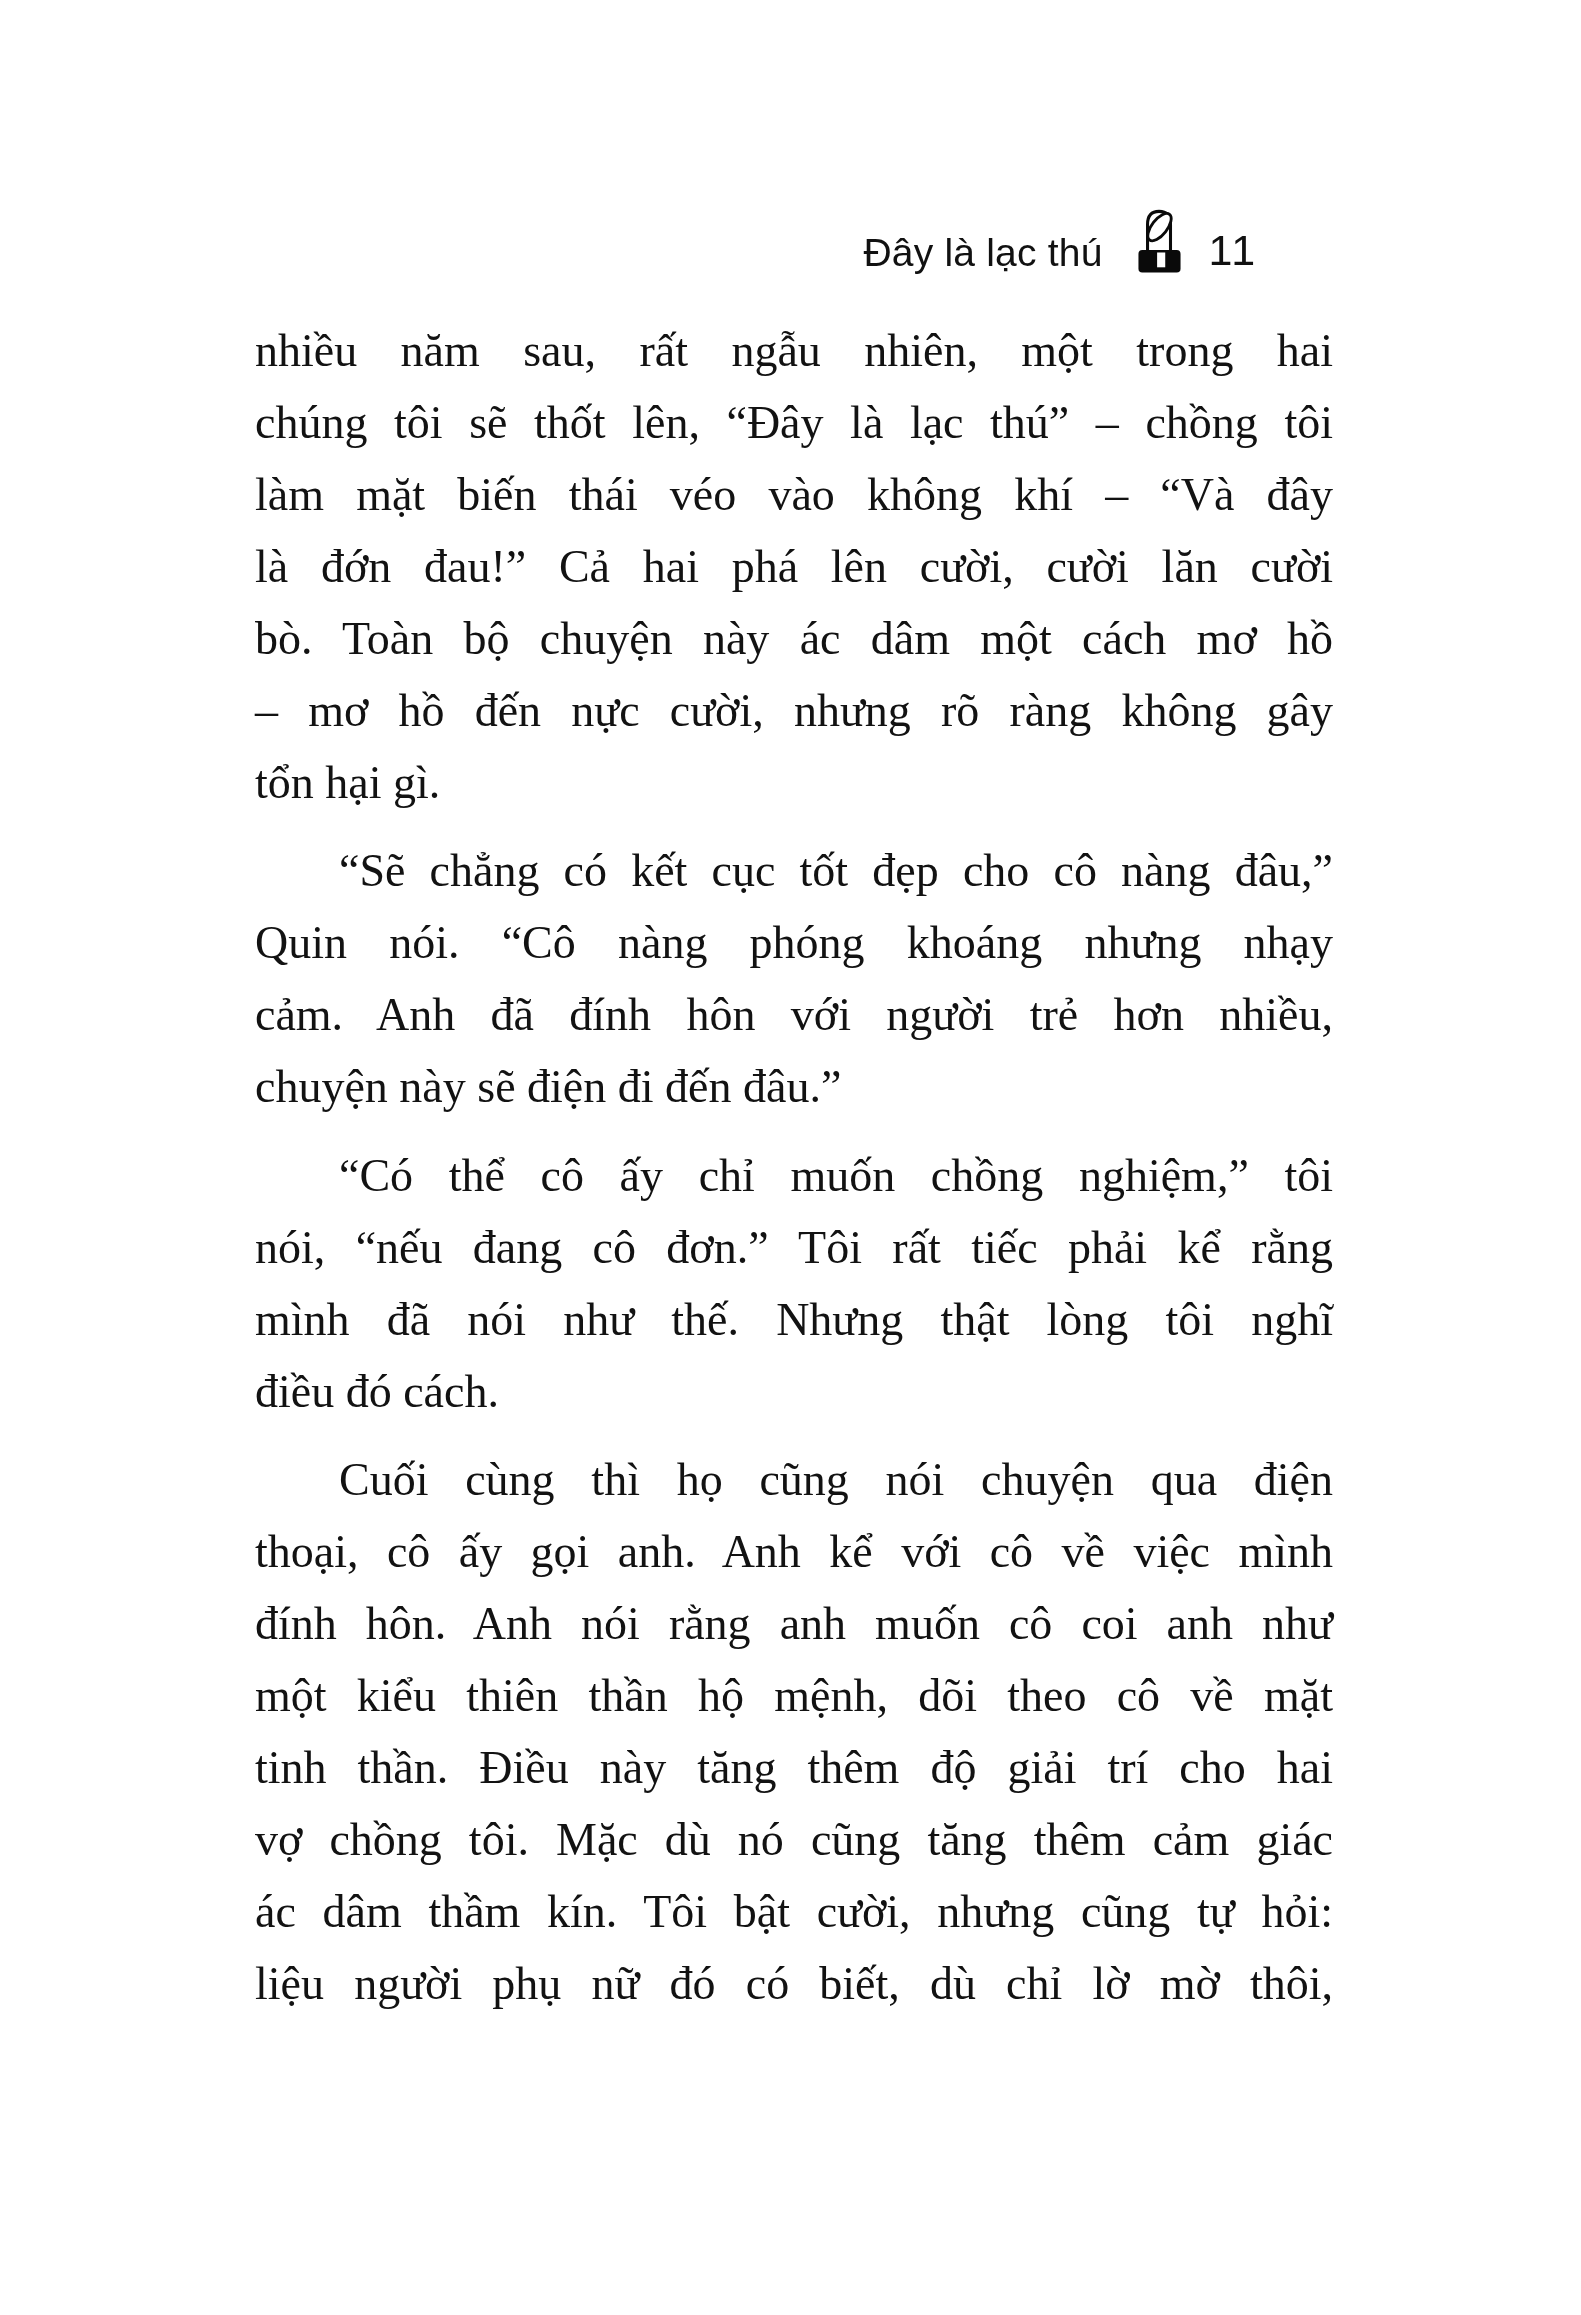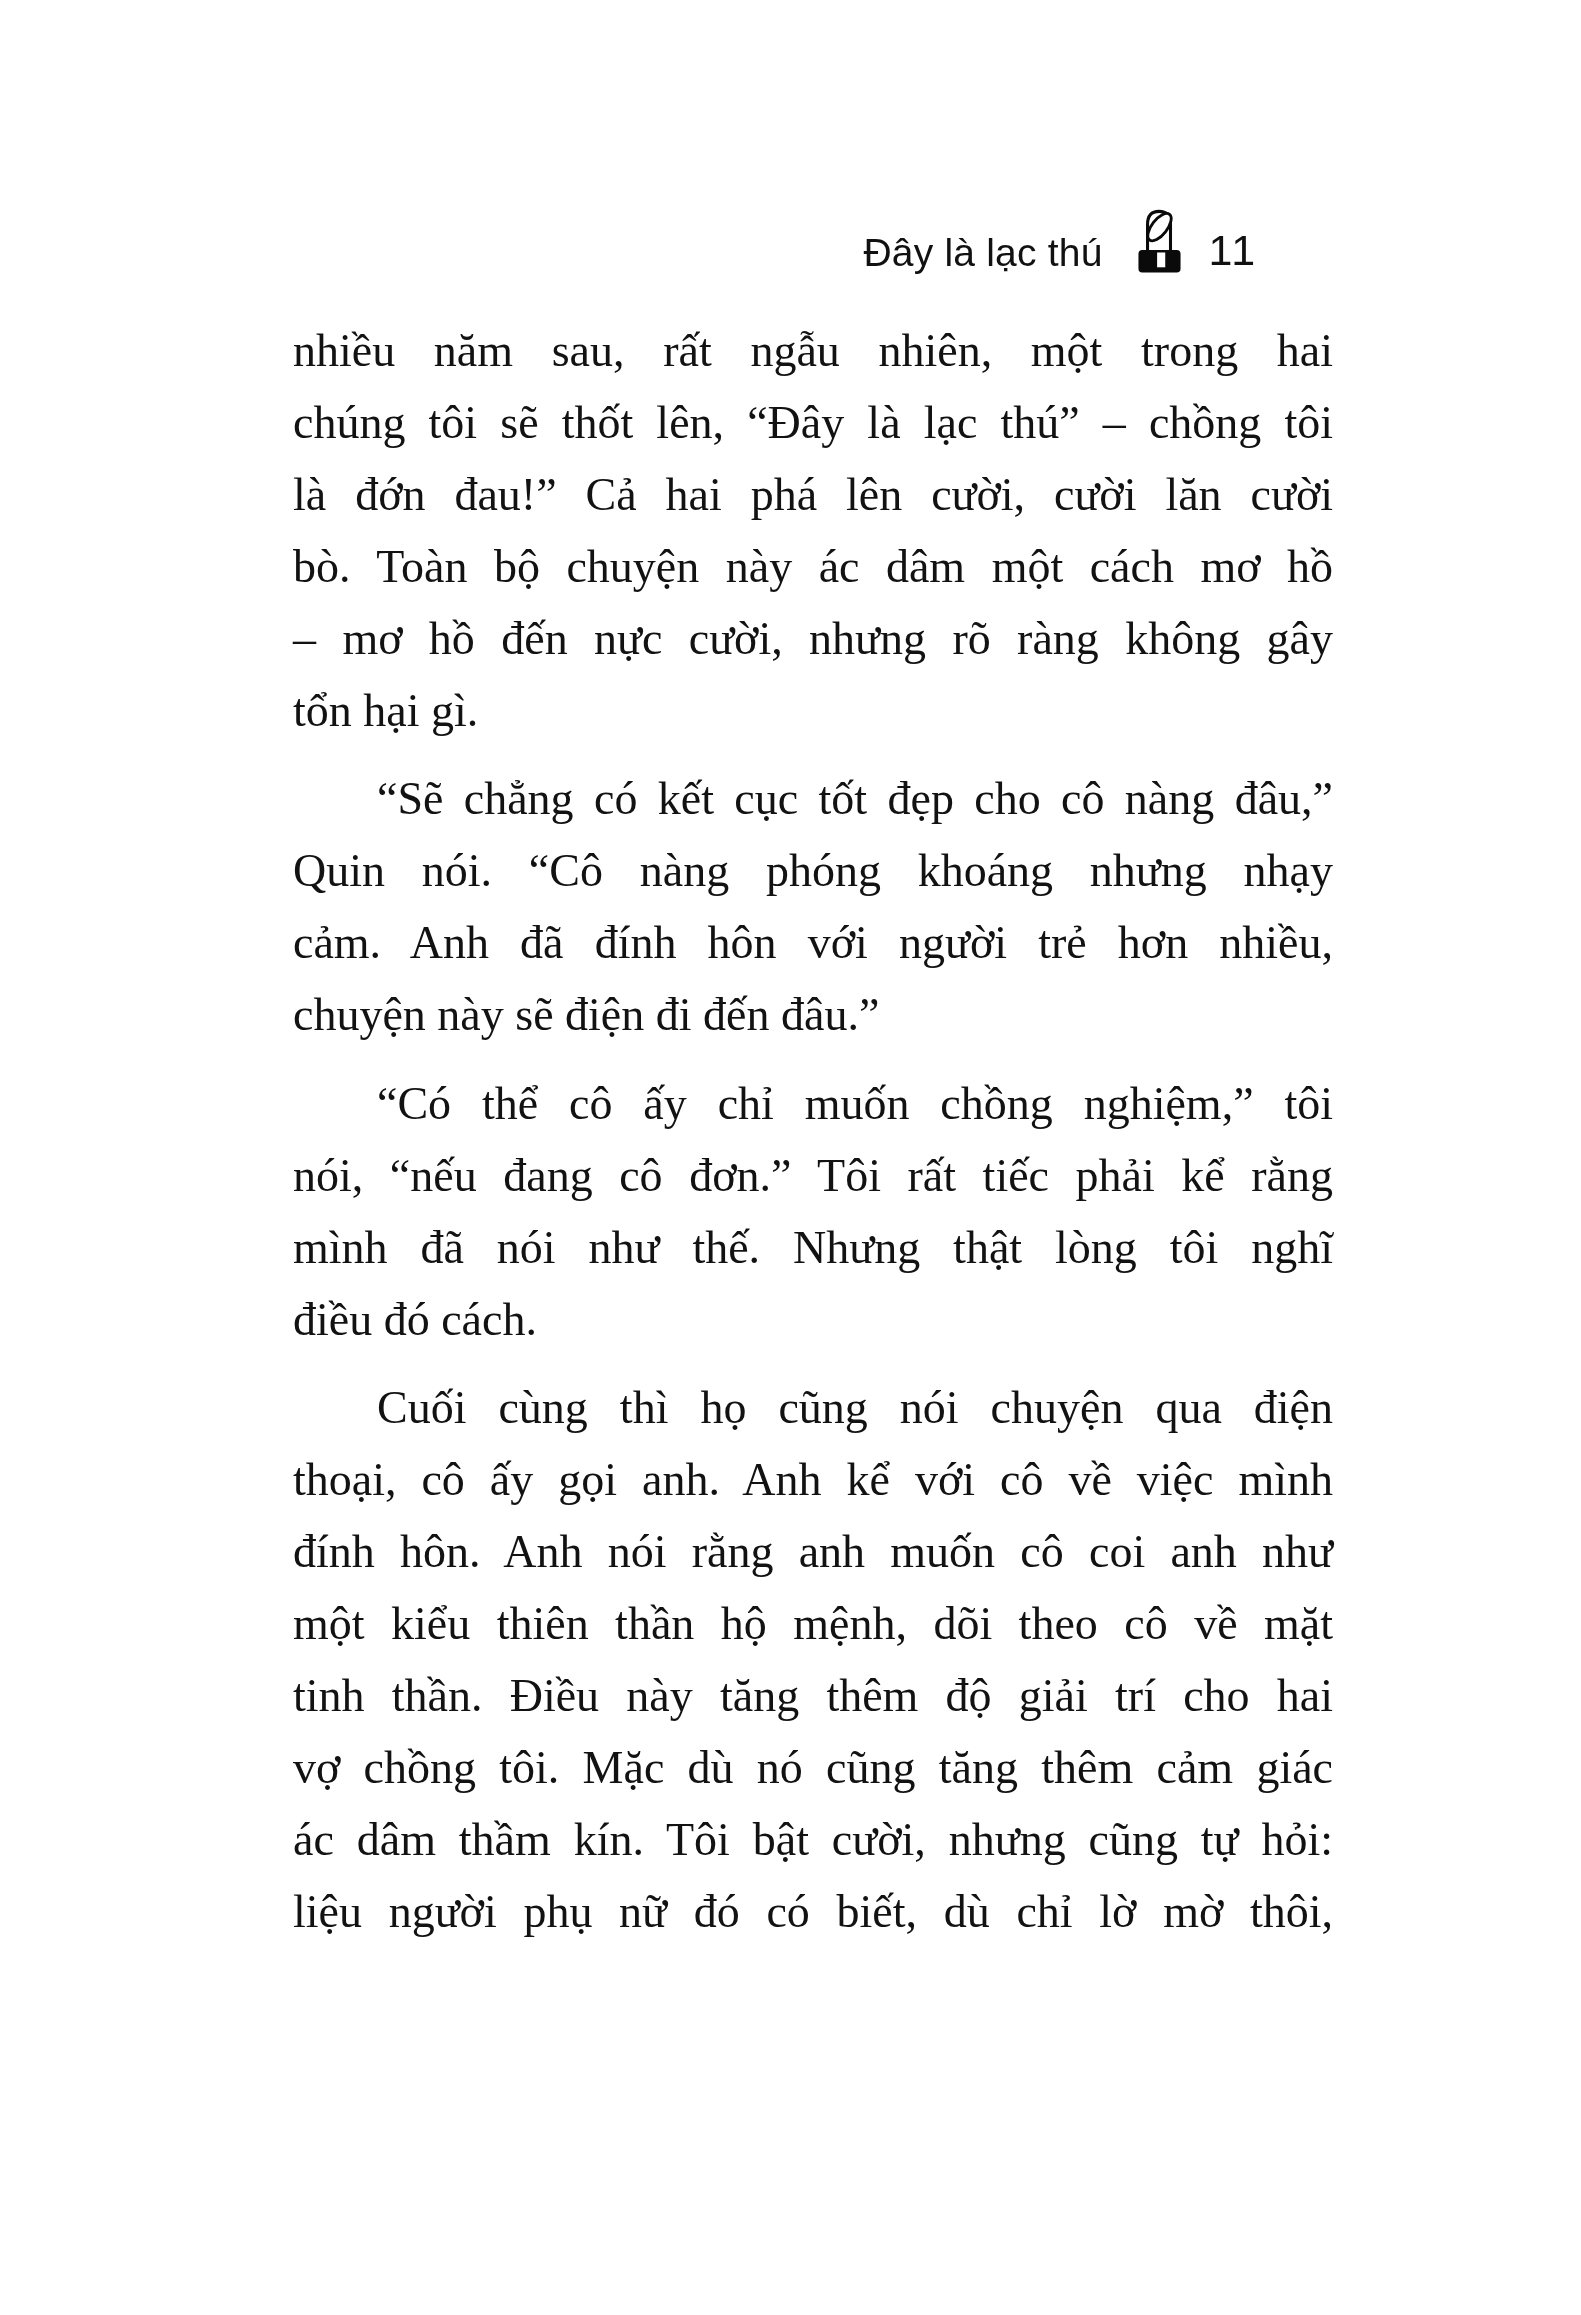--- a/index.html
+++ b/index.html
@@ -56,21 +56,20 @@
     font-size: 46px;
     line-height: 72px;
   }
   .para {
     margin: 0 0 16.3px 0;
   }
   .line {
     text-align: justify;
     text-align-last: justify;
     white-space: normal;
-    margin-left: 38px;
   }
   .line.last-left {
     text-align: left;
     text-align-last: left;
   }
   .line.indent {
     padding-left: 84px;
   }
 </style>
 </head>
@@ -90,20 +89,21 @@
 
       <rect x="21" y="46.5" width="8.5" height="15.5" fill="#ffffff"></rect>
     </svg>
     <span class="page-number">11</span>
   </div>
 
   <div class="page-body">
       <div class="para">
         <div class="line">nhiều năm sau, rất ngẫu nhiên, một trong hai</div>
         <div class="line">chúng tôi sẽ thốt lên, “Đây là lạc thú” – chồng tôi</div>
+        <div class="line">làm mặt biến thái véo vào không khí – “Và đây</div>
         <div class="line">là đớn đau!” Cả hai phá lên cười, cười lăn cười</div>
         <div class="line">bò. Toàn bộ chuyện này ác dâm một cách mơ hồ</div>
         <div class="line">– mơ hồ đến nực cười, nhưng rõ ràng không gây</div>
         <div class="line last-left">tổn hại gì.</div>
       </div>
       <div class="para">
         <div class="line indent">“Sẽ chẳng có kết cục tốt đẹp cho cô nàng đâu,”</div>
         <div class="line">Quin nói. “Cô nàng phóng khoáng nhưng nhạy</div>
         <div class="line">cảm. Anh đã đính hôn với người trẻ hơn nhiều,</div>
         <div class="line last-left">chuyện này sẽ điện đi đến đâu.”</div>

